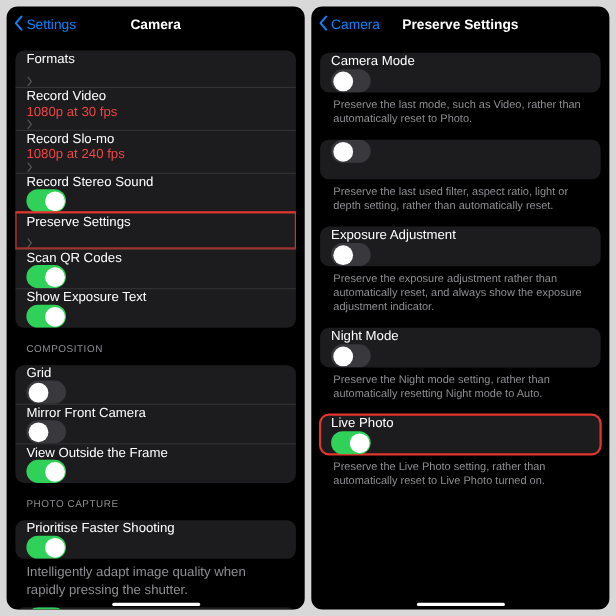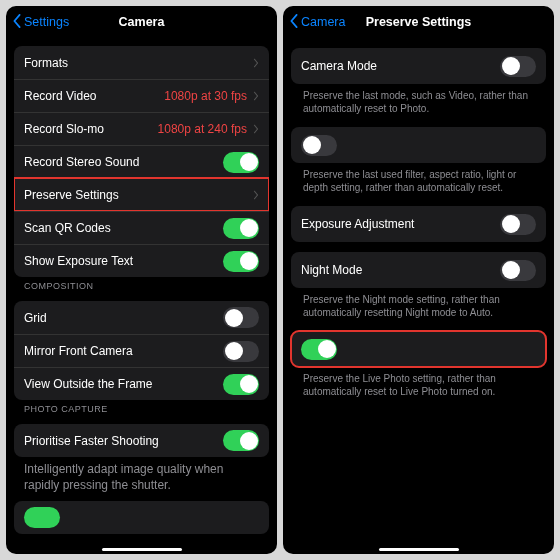--- a/index.html
+++ b/index.html
@@ -54,25 +54,26 @@
   }
   .group {
     background: #1c1c1e;
     border-radius: 8px;
     margin-top: 10px;
     overflow: hidden;
   }
   .group:first-child { margin-top: 8px; }
   .row {
     display: flex;
-    align-items: center;
+    align-items: flex-start;
     min-height: 33px;
     padding: 0 10px;
     border-top: 0.5px solid #333;
     position: relative;
+    flex-direction: column;
   }
   .row:first-child { border-top: none; }
   .row-label {
     flex: 1;
     color: #fff;
     font-size: 12px;
   }
   .row-detail {
     color: #ef4444;
     font-size: 12px;
@@ -95,21 +96,21 @@
     background: #fff;
     border-radius: 50%;
     top: 1.5px;
   }
   .toggle.on .knob { right: 1.5px; }
   .toggle.off .knob { left: 1.5px; }
   .section-header {
     color: #8e8e93;
     font-size: 9px;
     letter-spacing: 0.5px;
-    margin: 4px 4px 3px 10px;
+    margin: 14px 4px 3px 10px;
   }
   .footer-text {
     color: #8e8e93;
     font-size: 12px;
     line-height: 1.3;
     padding: 5px 10px 0 10px;
   }
   .desc-text {
     color: #8e8e93;
     font-size: 10px;
@@ -285,33 +286,35 @@
     <div class="desc-text">Preserve the last used filter, aspect ratio, light or depth setting, rather than automatically reset.</div>
 
     <div class="group">
       <div class="row rowbig">
         <span class="row-label">Exposure Adjustment</span>
         <span class="toggle off">
             <span class="knob"></span>
           </span>
       </div>
     </div>
+    <div class="desc-text">Preserve the exposure adjustment rather than automatically reset, and always show the exposure adjustment indicator.</div>
 
     <div class="group">
       <div class="row rowbig">
         <span class="row-label">Night Mode</span>
         <span class="toggle off">
             <span class="knob"></span>
           </span>
       </div>
     </div>
     <div class="desc-text">Preserve the Night mode setting, rather than automatically resetting Night mode to Auto.</div>
 
     <div class="group highlight">
       <div class="row rowbig">
+        <span class="row-label">Live Photo</span>
         <span class="toggle on">
             <span class="knob"></span>
           </span>
       </div>
     </div>
     <div class="desc-text">Preserve the Live Photo setting, rather than automatically reset to Live Photo turned on.</div>
 
   </div>
   <div class="home-indicator"></div>
 </div>

